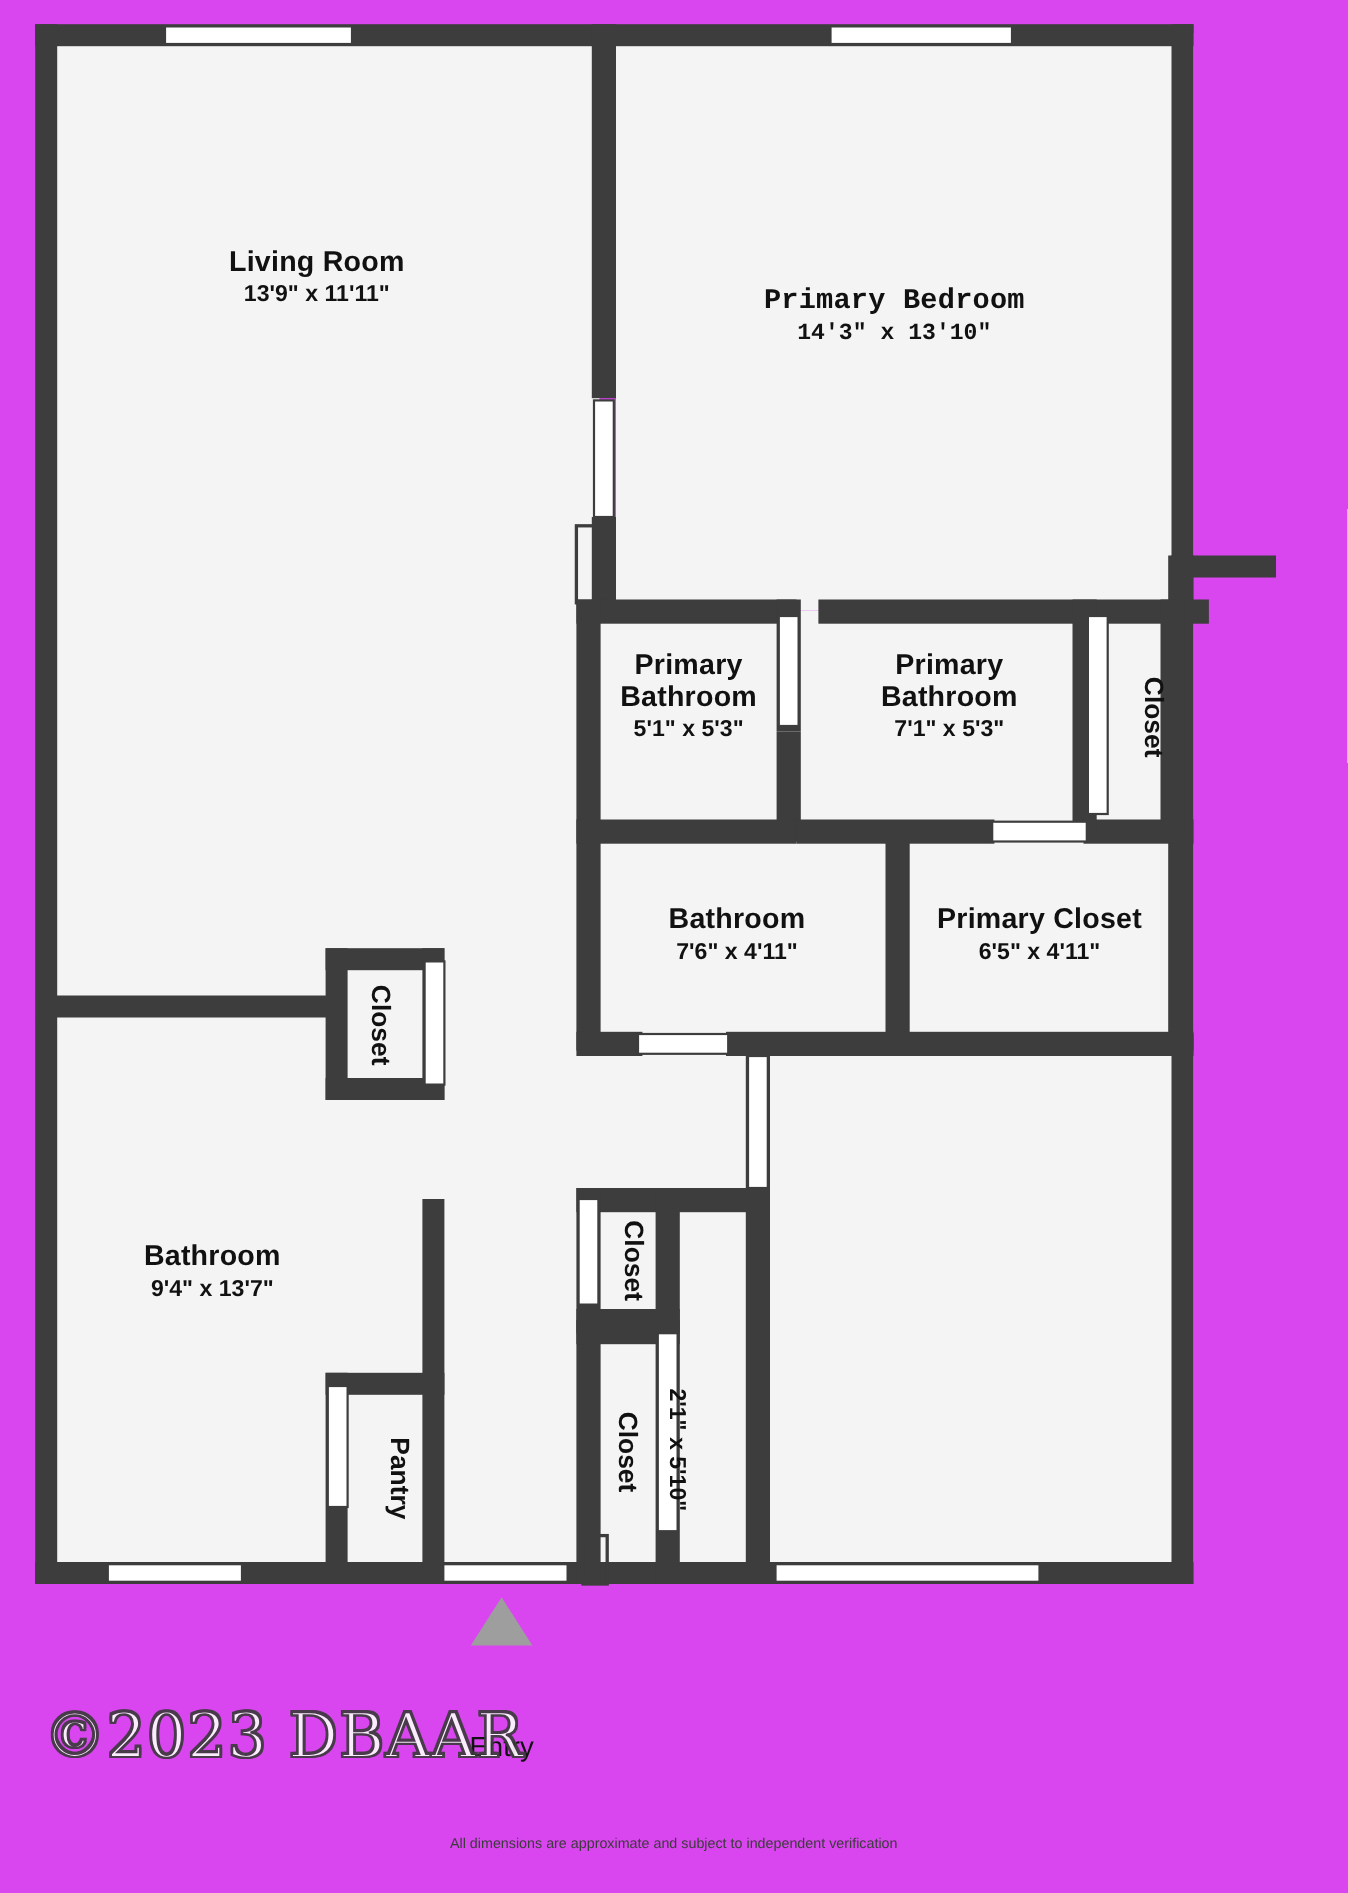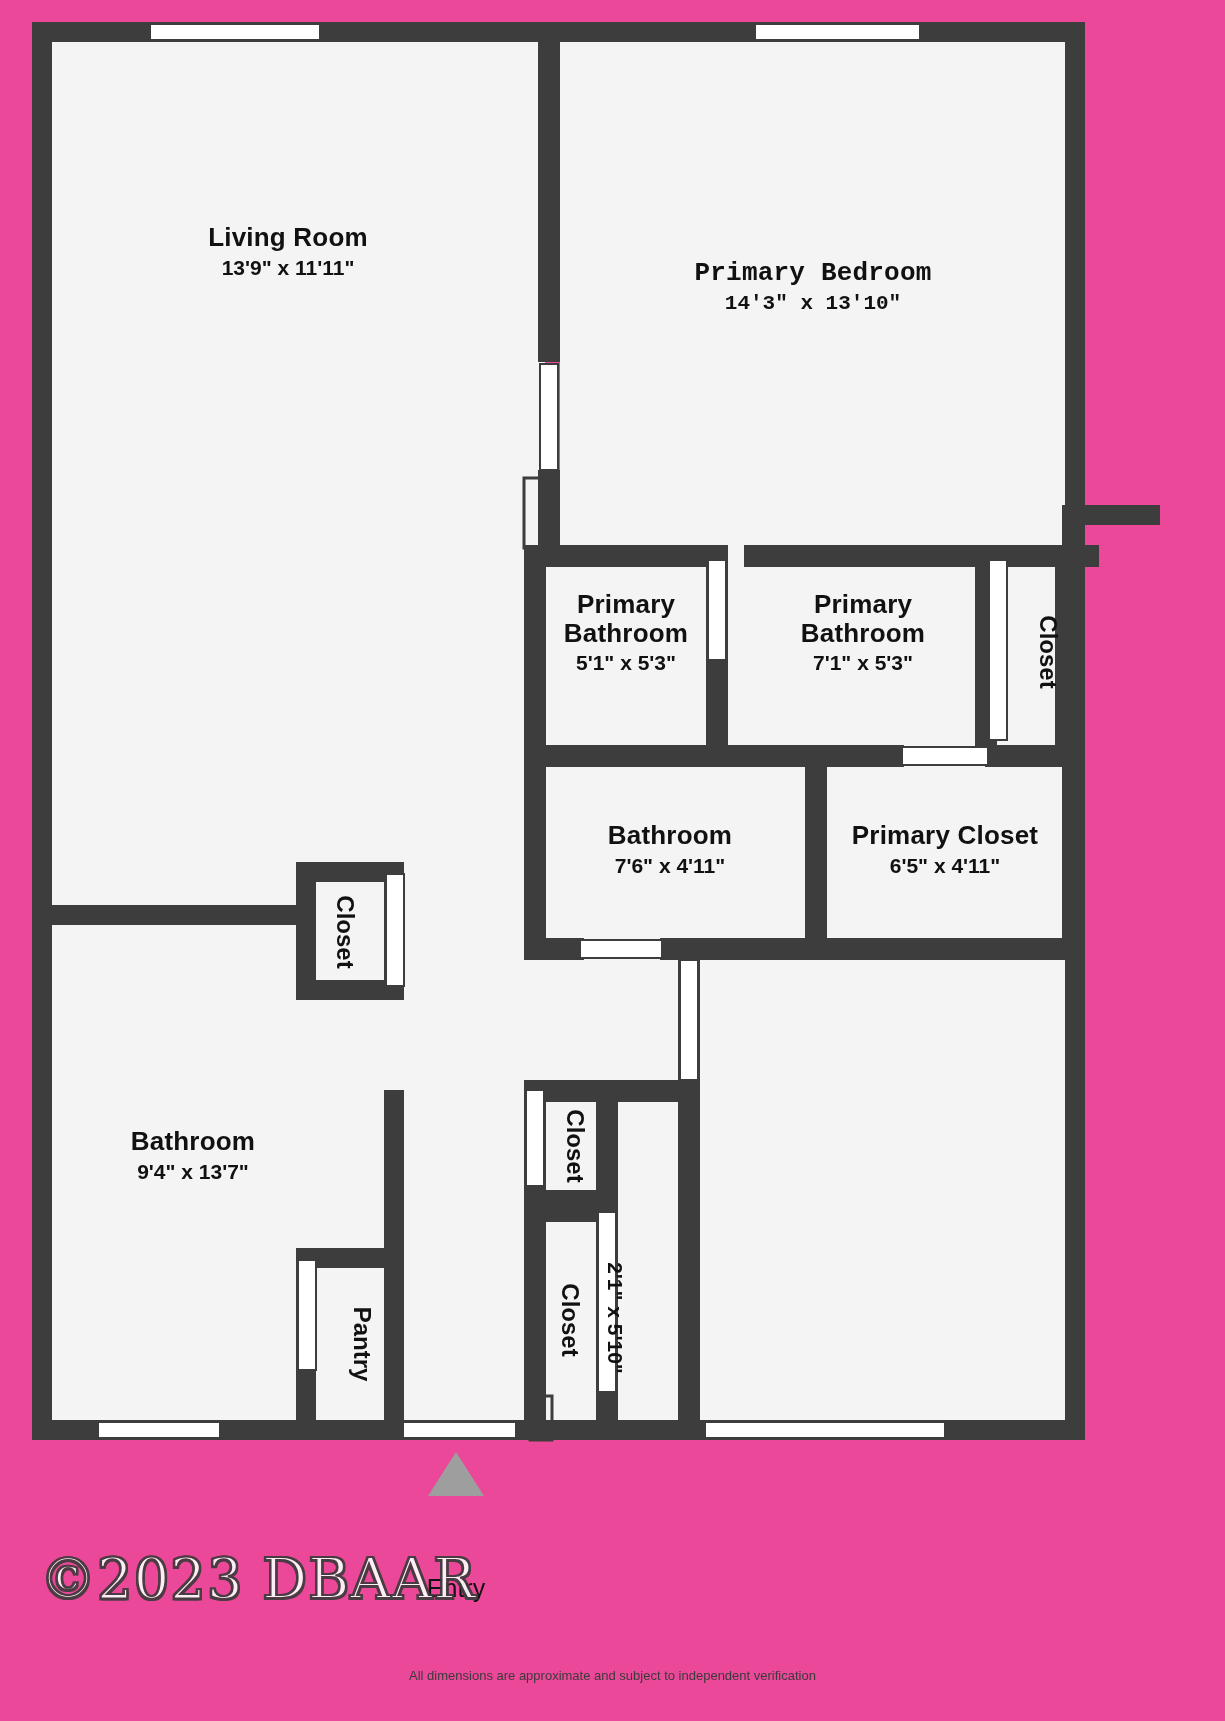--- a/index.html
+++ b/index.html
@@ -5,21 +5,21 @@
   html, body {
     margin: 0;
     padding: 0;
     background: #ffffff;
     font-family: "Liberation Sans", sans-serif;
   }
   #page {
     position: relative;
     width: 1225px;
     height: 1721px;
-    background: #ec4899;
+    background: #d946ef;
     overflow: hidden;
   }
 
   
   #plan {
     position: absolute;
     left: 0;
     top: 0;
     width: 1225px;
     height: 1721px;

